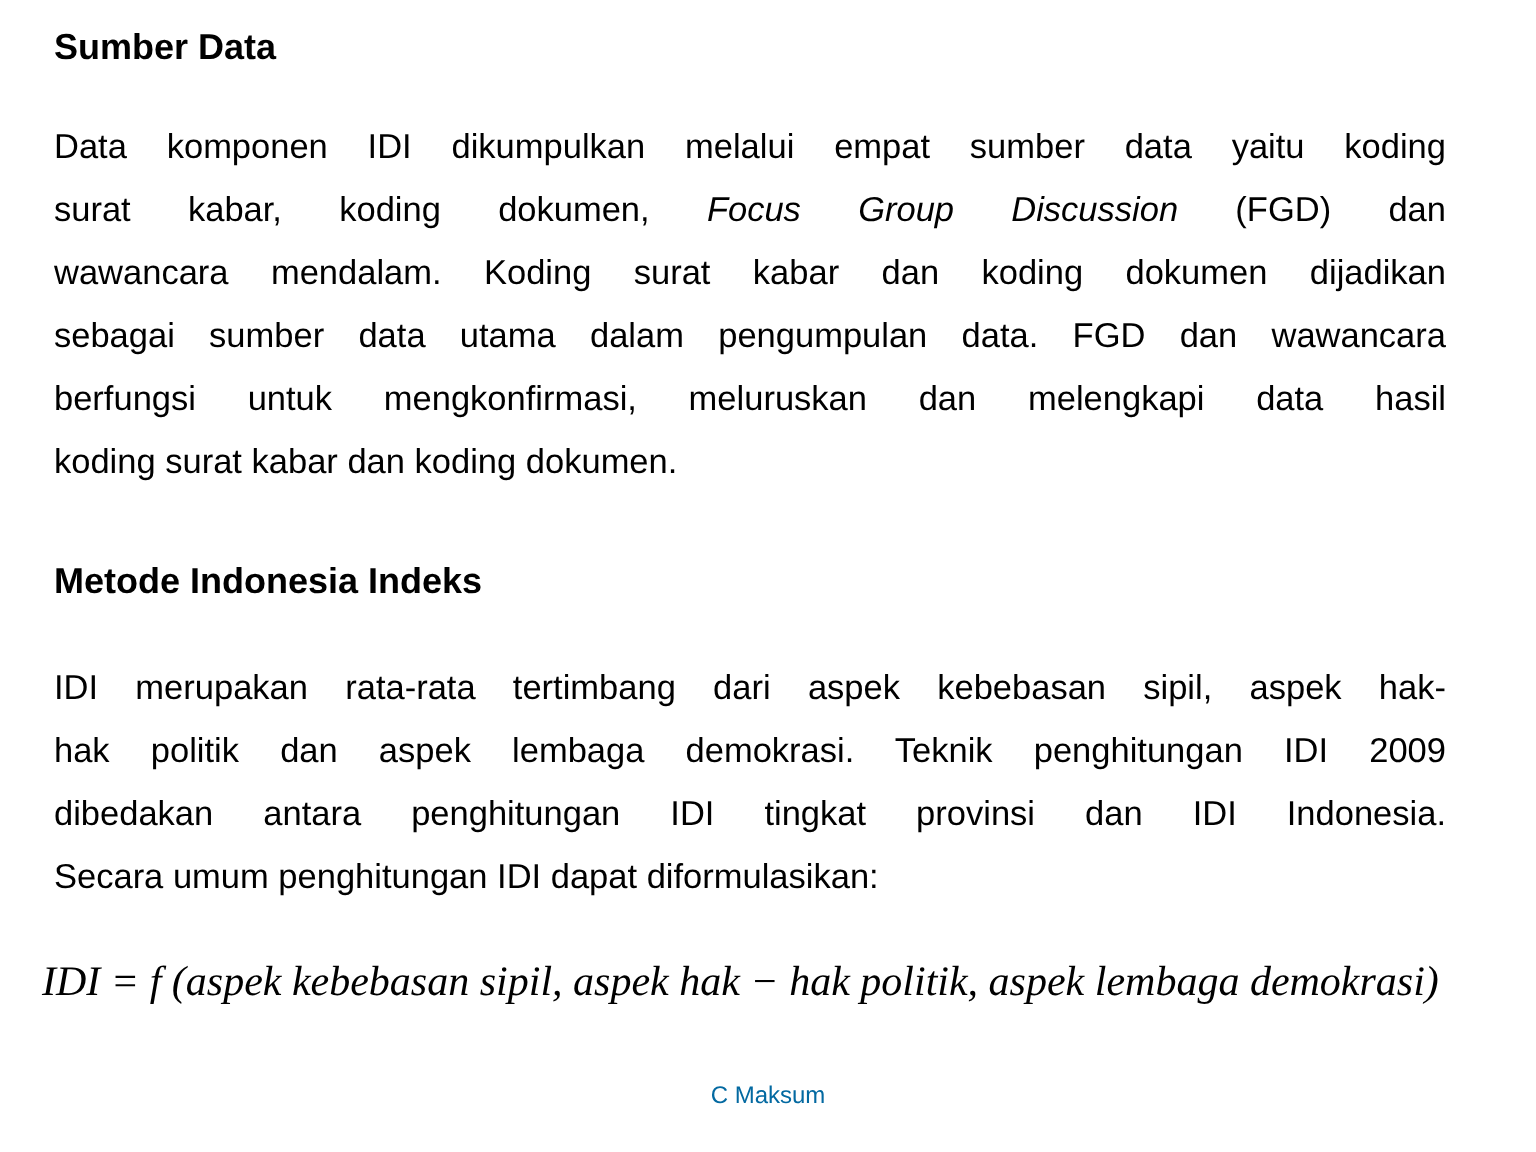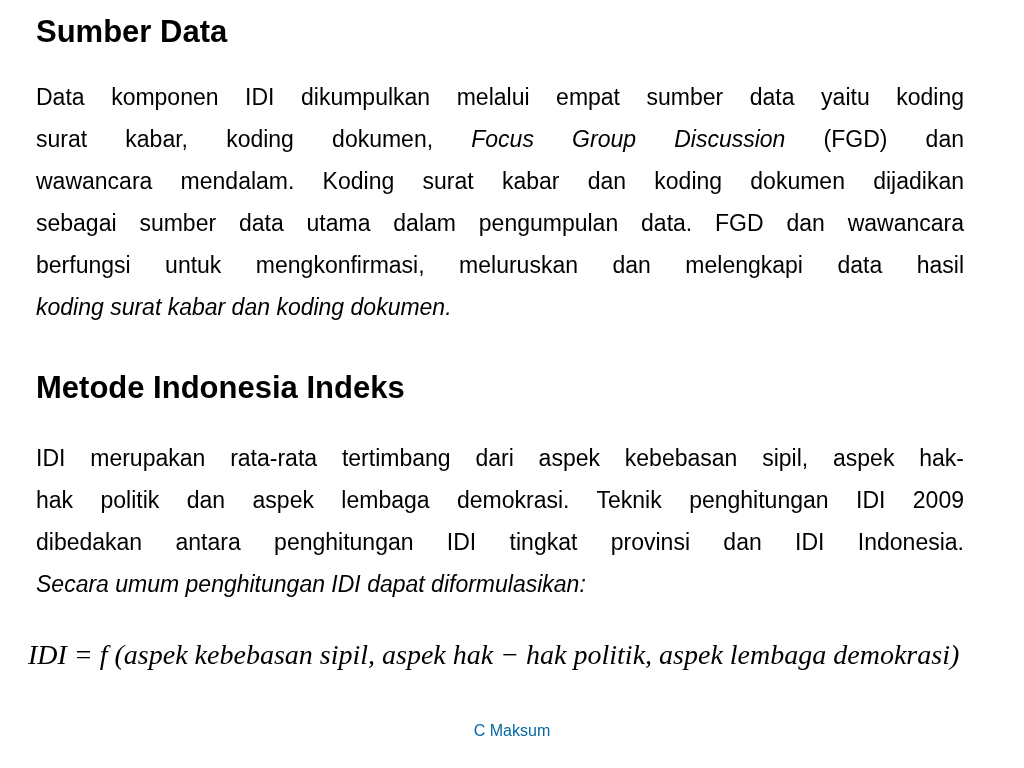--- a/index.html
+++ b/index.html
@@ -13,21 +13,21 @@
   .slide {
     position: relative;
     width: 1024px; height: 768px;
     background: #ffffff;
     overflow: hidden;
   }
   .heading {
     position: absolute;
     left: 36px;
     margin: 0;
-    font-size: 31px;
+    font-size: 24px;
     font-weight: 700;
     line-height: 26px;
     color: #000000;
   }
   .heading-1 { top: 19px; }
   .heading-2 { top: 375px; }
   .para {
     position: absolute;
     left: 36px;
     width: 928px;
@@ -37,21 +37,20 @@
   .line {
     font-size: 23px;
     line-height: 42px;
     text-align: justify;
     text-align-last: justify;
     white-space: normal;
   }
   .line.last {
     text-align: center;
     text-align-last: left;
-    font-style: italic;
   }
   .line em { font-style: italic; }
   .formula {
     position: absolute;
     left: 28px;
     top: 638px;
     width: 986px;
     font-family: "Liberation Serif", serif;
     font-style: italic;
     font-size: 28px;

